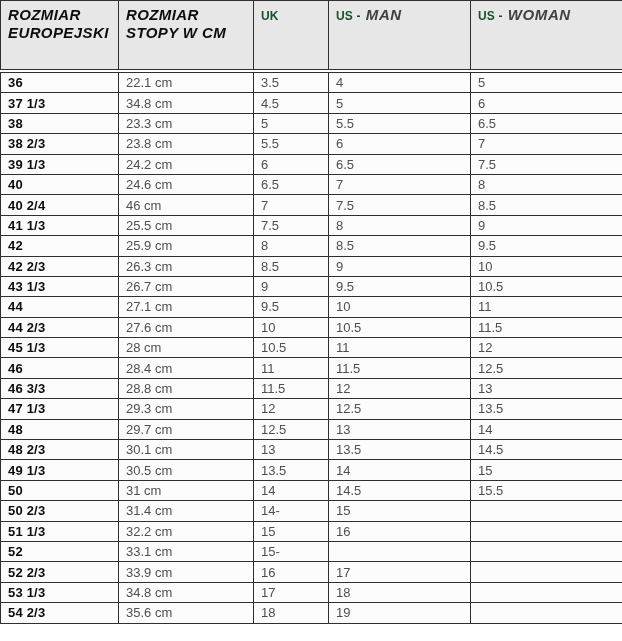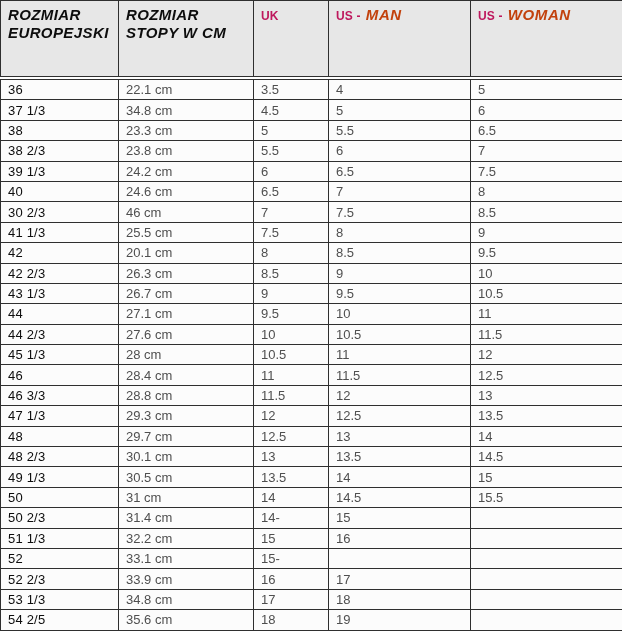--- a/index.html
+++ b/index.html
@@ -22,63 +22,63 @@
   col.c3 { width: 75px;  }
   col.c4 { width: 142px; }
   col.c5 { width: 152px; }
 
   
   .htable { margin-bottom: 2px; }
   .htable td {
     background: #e7e7e7;
     border: 1px solid #2f2f2f;
     vertical-align: top;
-    padding: 5px 4px 15px 7px;
+    padding: 5px 4px 8px 7px;
     height: 55px;
     overflow: hidden;
   }
   .hdr-big {
     display: block;
     font-size: 15px;
     font-weight: bold;
     font-style: italic;
     letter-spacing: 0.4px;
     line-height: 1.18;
     color: #0d0d0d;
   }
   .hdr-small {
     font-size: 12px;
     font-weight: bold;
-    color: #be185d;
+    color: #14532d;
     letter-spacing: 0.2px;
   }
   .us-name {
     font-size: 15px;
     font-weight: bold;
     font-style: italic;
     letter-spacing: 0.6px;
-    color: #c2410c;
+    color: #404040;
     margin-left: 5px;
   }
 
   
   .btable td {
     background: #fcfcfc;
     border: 1px solid #2f2f2f;
     height: 19.4px;
     padding: 0 4px 0 7px;
     font-size: 13px;
     color: #4f4f4f;
     vertical-align: middle;
     overflow: hidden;
     white-space: nowrap;
   }
   .btable td.c-eu {
     color: #0d0d0d;
-    font-weight: normal;
+    font-weight: bold;
     font-size: 13px;
     letter-spacing: 0.2px;
     margin-left: 36px;
   }
 </style>
 </head>
 <body>
 
 <div class="chart-wrap">
 
@@ -163,38 +163,38 @@
 
   <tr>
     <td class="c-eu">40</td>
     <td>24.6 cm</td>
     <td>6.5</td>
     <td>7</td>
     <td>8</td>
   </tr>
 
   <tr>
-    <td class="c-eu">30 2/3</td>
+    <td class="c-eu">40 2/4</td>
     <td>46 cm</td>
     <td>7</td>
     <td>7.5</td>
     <td>8.5</td>
   </tr>
 
   <tr>
     <td class="c-eu">41 1/3</td>
     <td>25.5 cm</td>
     <td>7.5</td>
     <td>8</td>
     <td>9</td>
   </tr>
 
   <tr>
     <td class="c-eu">42</td>
-    <td>20.1 cm</td>
+    <td>25.9 cm</td>
     <td>8</td>
     <td>8.5</td>
     <td>9.5</td>
   </tr>
 
   <tr>
     <td class="c-eu">42 2/3</td>
     <td>26.3 cm</td>
     <td>8.5</td>
     <td>9</td>
@@ -323,21 +323,21 @@
 
   <tr>
     <td class="c-eu">53 1/3</td>
     <td>34.8 cm</td>
     <td>17</td>
     <td>18</td>
     <td></td>
   </tr>
 
   <tr>
-    <td class="c-eu">54 2/5</td>
+    <td class="c-eu">54 2/3</td>
     <td>35.6 cm</td>
     <td>18</td>
     <td>19</td>
     <td></td>
   </tr>
 </tbody>
   </table>
 
 </div>
 

